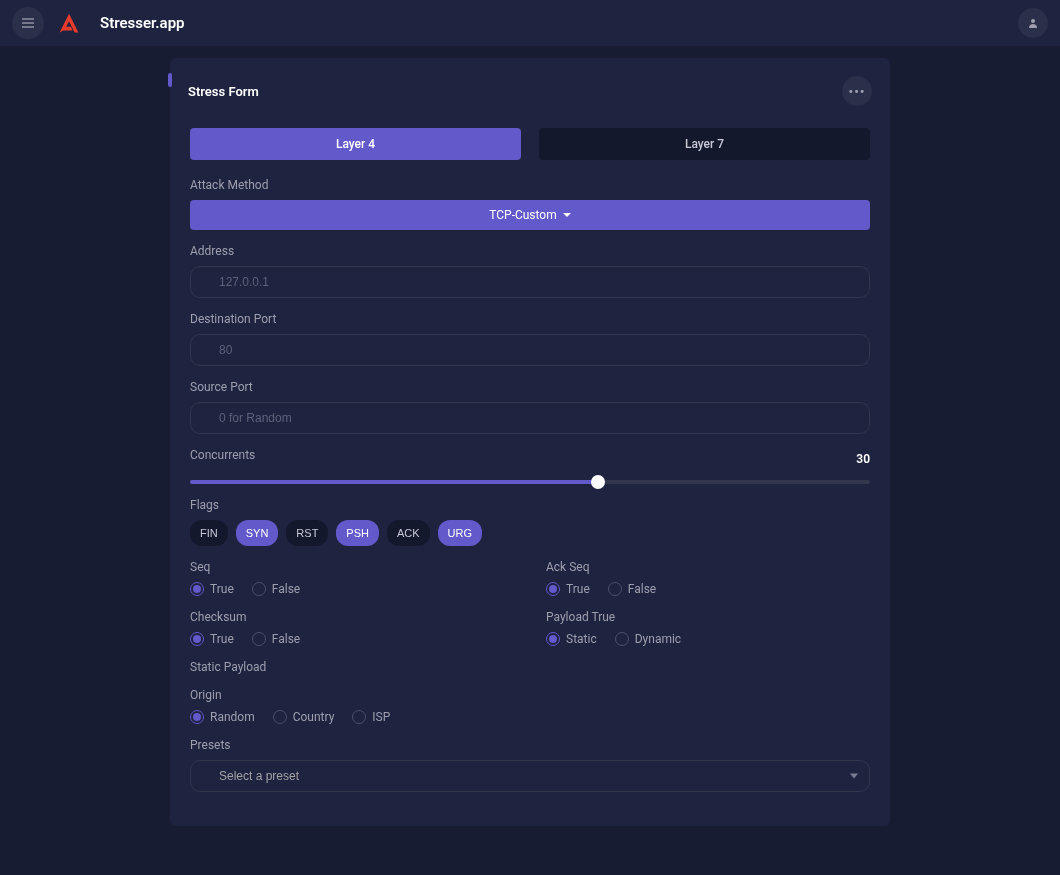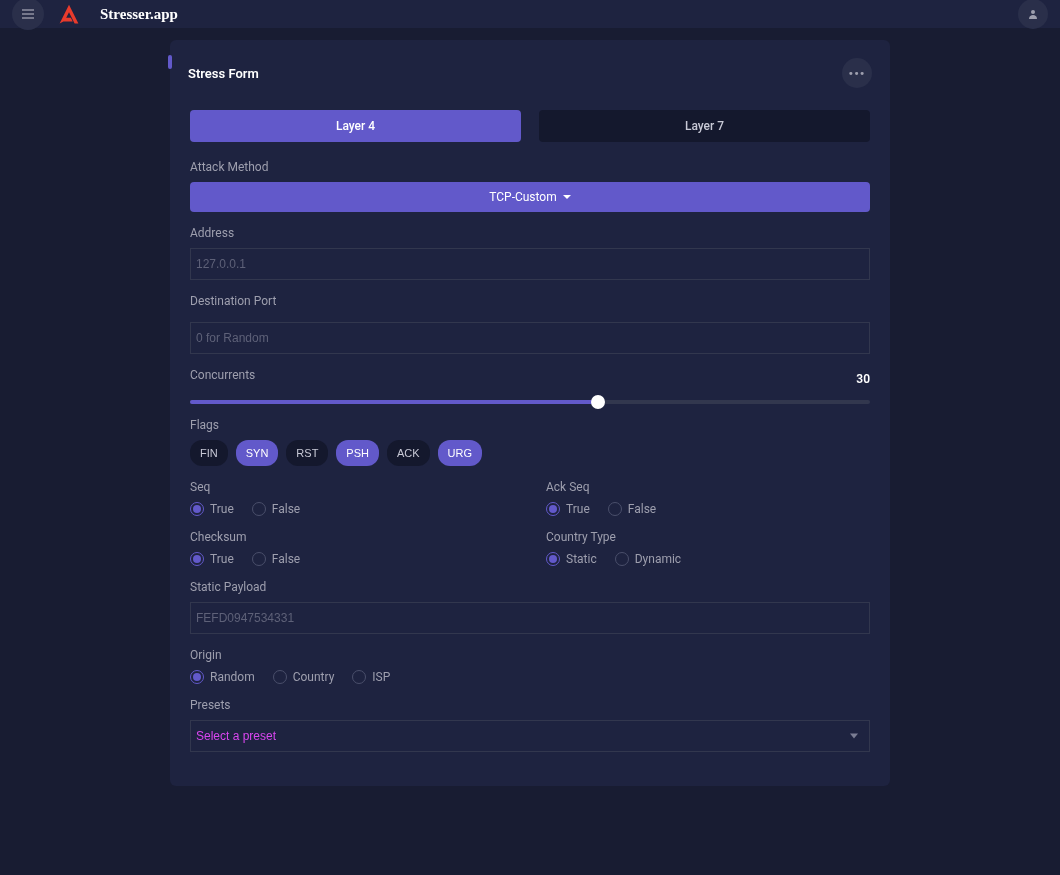--- a/index.html
+++ b/index.html
@@ -6,27 +6,26 @@
 body {
   background: #181c32;
   font-family: -apple-system, BlinkMacSystemFont, "Segoe UI", Roboto, sans-serif;
   color: #9e9fae;
   font-size: 13px;
   width: 1060px;
   height: 875px;
   overflow: hidden;
 }
 .header {
-  height: 28px;
+  height: 46px;
   background: #1e2340;
   display: flex;
   align-items: center;
   padding: 0 12px;
   justify-content: space-between;
-  font-family: Liberation Serif, serif;
 }
 .header-left { display: flex; align-items: center; gap: 10px; }
 .menu-btn {
   width: 32px; height: 32px;
   border-radius: 50%;
   background: #2a2f4a;
   display: flex; align-items: center; justify-content: center;
   cursor: pointer;
 }
 .menu-btn svg { width: 16px; height: 16px; }
@@ -116,23 +115,23 @@
   display: flex;
   align-items: center;
   justify-content: center;
   gap: 6px;
 }
 .caret { width: 0; height: 0; border-left: 4px solid transparent; border-right: 4px solid transparent; border-top: 4px solid #fff; display: inline-block; }
 .form-input, .form-select {
   width: 100%;
   background: #1e2340;
   border: 1px solid #32374e;
-  border-radius: 0;
-  padding: 8px 5px;
-  color: #d946ef;
+  border-radius: 10px;
+  padding: 8px 28px;
+  color: #a3a3a3;
   font-size: 12px;
   outline: none;
 }
 .form-input::placeholder { color: #5e6178; }
 .form-select { appearance: none; background-image: none; position: relative; }
 .select-wrap { position: relative; }
 .select-wrap::after {
   content: "";
   position: absolute;
   right: 12px;
@@ -253,23 +252,25 @@
         </div>
       </div>
 
       <div class="form-group">
         <label class="form-label">Address</label>
         <input class="form-input" placeholder="127.0.0.1" style="">
       </div>
 
       <div class="form-group">
         <label class="form-label">Destination Port</label>
-      </div>
-
-      <div class="form-group">
+        <input class="form-input" placeholder="80" style="">
+      </div>
+
+      <div class="form-group">
+        <label class="form-label">Source Port</label>
         <input class="form-input" placeholder="0 for Random" style="">
       </div>
 
 
       <div class="form-group">
         <div class="slider-row">
           <label class="form-label" style="margin-bottom:8px">Concurrents</label>
           <span class="slider-value">30</span>
         </div>
         <div class="slider">
@@ -327,37 +328,36 @@
                 <span class="radio checked"></span>
                 <span>True</span>
               </label>
               <label class="radio-item">
                 <span class="radio"></span>
                 <span>False</span>
               </label>
             </div>
         </div>
         <div class="col form-group">
-          <label class="form-label">Country Type</label>
+          <label class="form-label">Payload True</label>
           <div class="radio-row" id="payloadtype-radios">
               <label class="radio-item">
                 <span class="radio checked"></span>
                 <span>Static</span>
               </label>
               <label class="radio-item">
                 <span class="radio"></span>
                 <span>Dynamic</span>
               </label>
             </div>
         </div>
       </div>
 
       <div class="form-group">
         <label class="form-label">Static Payload</label>
-        <input class="form-input" placeholder="FEFD0947534331" style="">
       </div>
 
       <div class="form-group">
         <label class="form-label">Origin</label>
         <div class="radio-row" id="origin-radios">
             <label class="radio-item">
               <span class="radio checked"></span>
               <span>Random</span>
             </label>
             <label class="radio-item">

